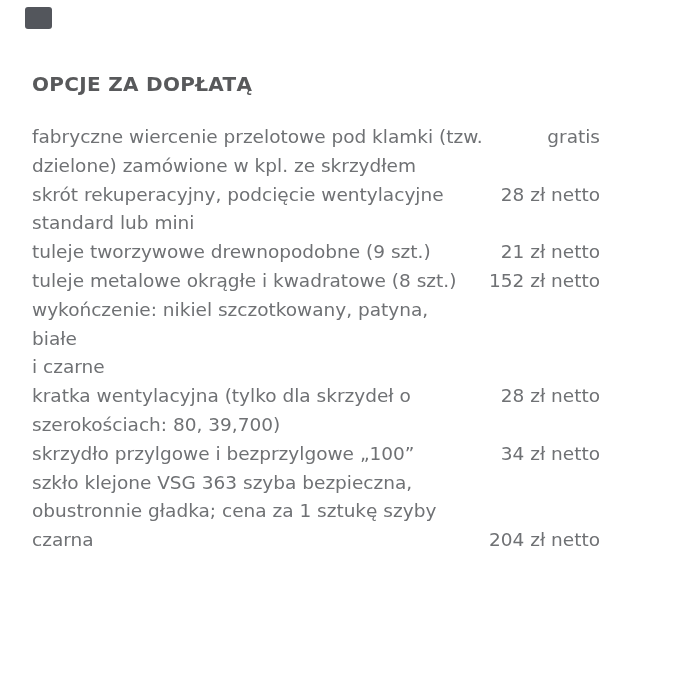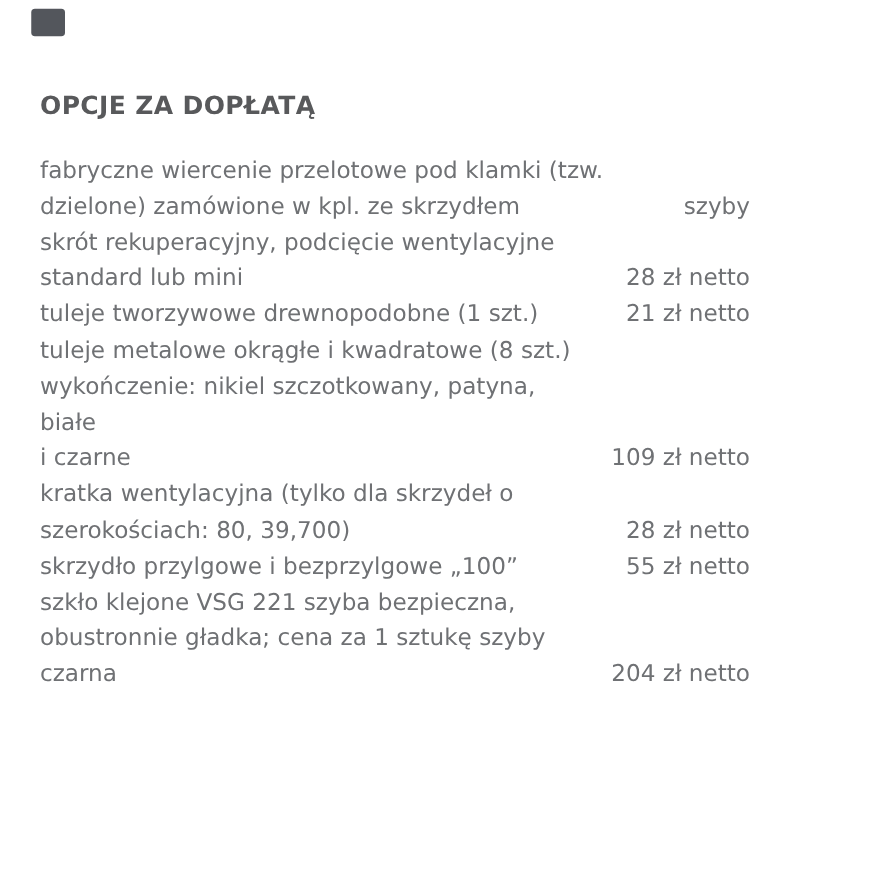--- a/index.html
+++ b/index.html
@@ -34,21 +34,20 @@
     color: #58595b;
   }
   .options {
     font-size: 18.5px;
     line-height: 28.8px;
     color: #6f7174;
   }
   .option-row {
     display: flex;
     justify-content: space-between;
-    align-items: flex-end;
   }
   .option-label {
     white-space: pre-line;
   }
   .option-price {
     white-space: nowrap;
     text-align: right;
     padding-left: 16px;
     flex: 0 0 auto;
   }
@@ -62,54 +61,54 @@
 
   <div class="content">
 
     <h1 class="page-title">OPCJE ZA DOPŁATĄ</h1>
 
     <div class="options">
 
       <div class="option-row">
         <div class="option-label">fabryczne wiercenie przelotowe pod klamki (tzw.
 dzielone) zamówione w kpl. ze skrzydłem</div>
-        <div class="option-price">szyby</div>
+        <div class="option-price">gratis</div>
       </div>
 
       <div class="option-row">
         <div class="option-label">skrót rekuperacyjny, podcięcie wentylacyjne
 standard lub mini</div>
         <div class="option-price">28 zł netto</div>
       </div>
 
       <div class="option-row">
-        <div class="option-label">tuleje tworzywowe drewnopodobne (1 szt.)</div>
+        <div class="option-label">tuleje tworzywowe drewnopodobne (9 szt.)</div>
         <div class="option-price">21 zł netto</div>
       </div>
 
       <div class="option-row">
         <div class="option-label">tuleje metalowe okrągłe i kwadratowe (8 szt.)
 wykończenie: nikiel szczotkowany, patyna, białe
 i czarne</div>
-        <div class="option-price">109 zł netto</div>
+        <div class="option-price">152 zł netto</div>
       </div>
 
       <div class="option-row">
         <div class="option-label">kratka wentylacyjna (tylko dla skrzydeł o
 szerokościach: 80, 39,700)</div>
         <div class="option-price">28 zł netto</div>
       </div>
 
       <div class="option-row">
         <div class="option-label">skrzydło przylgowe i bezprzylgowe „100”</div>
-        <div class="option-price">55 zł netto</div>
+        <div class="option-price">34 zł netto</div>
       </div>
 
       <div class="option-row">
-        <div class="option-label">szkło klejone VSG 221 szyba bezpieczna,
+        <div class="option-label">szkło klejone VSG 363 szyba bezpieczna,
 obustronnie gładka; cena za 1 sztukę szyby</div>
         <div class="option-price"></div>
       </div>
 
 
       <div class="option-row">
         <div class="option-label">czarna</div>
         <div class="option-price">204 zł netto</div>
       </div>
 

